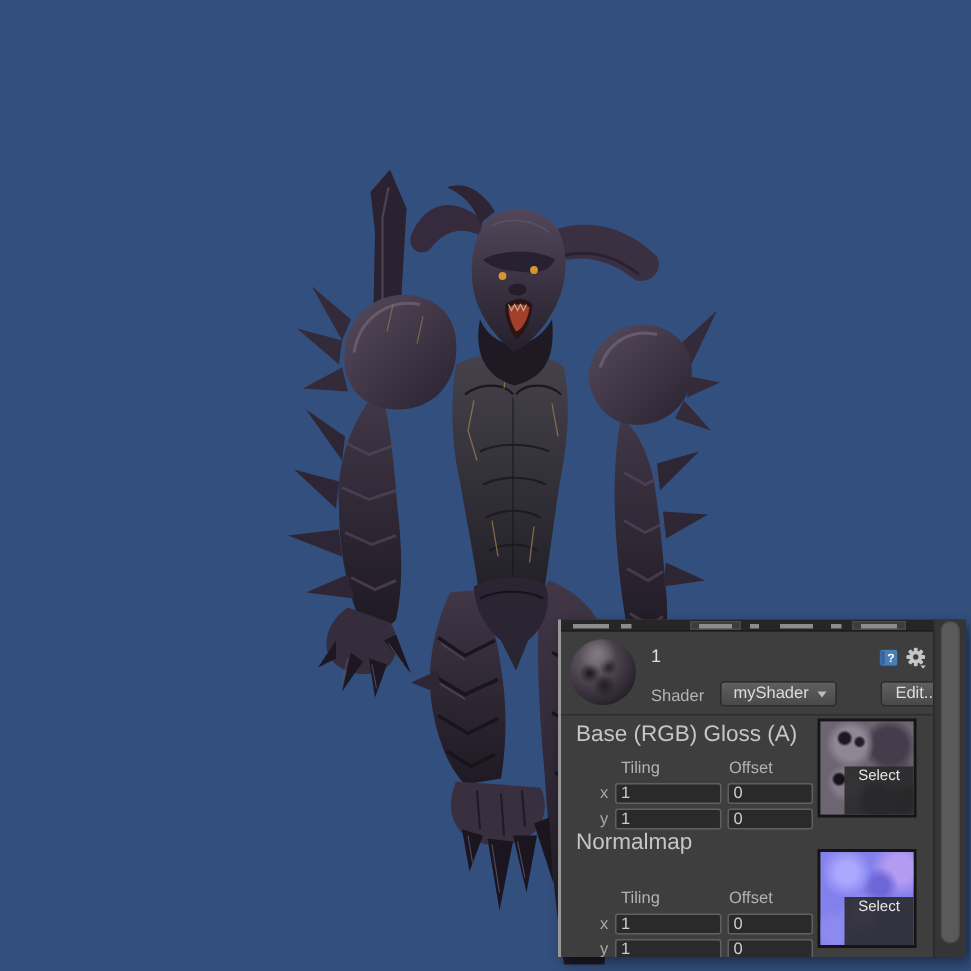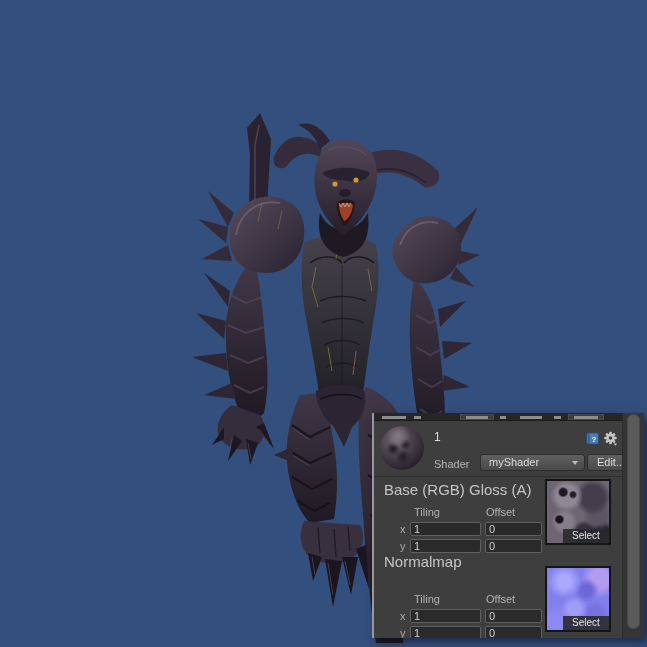--- a/index.html
+++ b/index.html
@@ -31,21 +31,21 @@
       radial-gradient(circle at 58% 42%, rgba(22,17,26,.8), rgba(0,0,0,0) 16%),
       radial-gradient(circle at 52% 70%, rgba(20,15,24,.7), rgba(0,0,0,0) 20%),
       radial-gradient(circle at 36% 32%, #6E6570, #3A333E 55%, #100D14 100%);}
   .mat-name{position:absolute;left:60px;top:17px;font-size:12px;color:#DFDFDF;}
   .icon-book{position:absolute;left:212px;top:19px;width:13px;height:13px;}
   .icon-gear{position:absolute;left:229px;top:18px;width:15px;height:15px;}
   .shader-label{position:absolute;left:60px;top:45px;color:#B5B5B5;}
   .u-btn{position:absolute;height:17px;border:1px solid #2C2C2C;border-radius:3px;
     background:linear-gradient(#606060,#494949);color:#DCDCDC;font-size:11px;
     line-height:15px;text-align:center;cursor:default;}
-  .dropdown{left:106px;top:41px;width:105px;text-align:left;padding-left:8px;}
+  .dropdown{left:106px;top:41px;width:78px;text-align:left;padding-left:8px;}
   .dd-arrow{position:absolute;right:6px;top:6px;width:0;height:0;
     border-left:3.5px solid transparent;border-right:3.5px solid transparent;
     border-top:4px solid #BDBDBD;}
   .edit-btn{left:213px;top:41px;width:48px;}
   .hline{position:absolute;left:0;top:63px;width:248px;height:1px;background:#2E2E2E;}
 
   
   .sec-title{position:absolute;left:10px;font-size:15px;color:#C6C6C6;}
   .col-label{position:absolute;color:#B2B2B2;text-align:right;}
   .axis-label{position:absolute;color:#A8A8A8;}
@@ -64,21 +64,21 @@
       radial-gradient(circle at 82% 55%, #5C5462 14%, rgba(0,0,0,0) 24%),
       radial-gradient(circle at 62% 86%, #372F3E 14%, rgba(0,0,0,0) 22%),
       radial-gradient(circle at 88% 84%, #2B2533 10%, rgba(0,0,0,0) 18%);}
   .thumb-normal{background-color:#8280EC;background-image:
       radial-gradient(circle at 28% 22%, #ABA8FF 10%, rgba(0,0,0,0) 26%),
       radial-gradient(circle at 64% 36%, #6B67D6 9%, rgba(0,0,0,0) 22%),
       radial-gradient(circle at 44% 66%, #A09CFA 11%, rgba(0,0,0,0) 26%),
       radial-gradient(circle at 78% 74%, #7673E0 10%, rgba(0,0,0,0) 22%),
       radial-gradient(circle at 85% 18%, #B49BF2 12%, rgba(0,0,0,0) 26%),
       radial-gradient(circle at 15% 85%, #8C89F0 10%, rgba(0,0,0,0) 20%);}
-  .select-bar{position:absolute;right:0;bottom:0;width:46px;height:14px;
+  .select-bar{position:absolute;right:0;bottom:0;width:46px;height:32px;
     background:rgba(40,40,40,.88);color:#E6E6E6;font-size:10px;line-height:14px;
     text-align:center;}
 
   
   .scroll-gutter{position:absolute;left:248px;top:0;width:22px;height:225px;
     background:#353535;border-left:1px solid #2B2B2B;}
   .scroll-thumb{position:absolute;left:4px;top:1px;width:13px;height:215px;
     background:#5A5A5A;border:1px solid #494949;border-radius:6px;}
 </style>
 </head>

